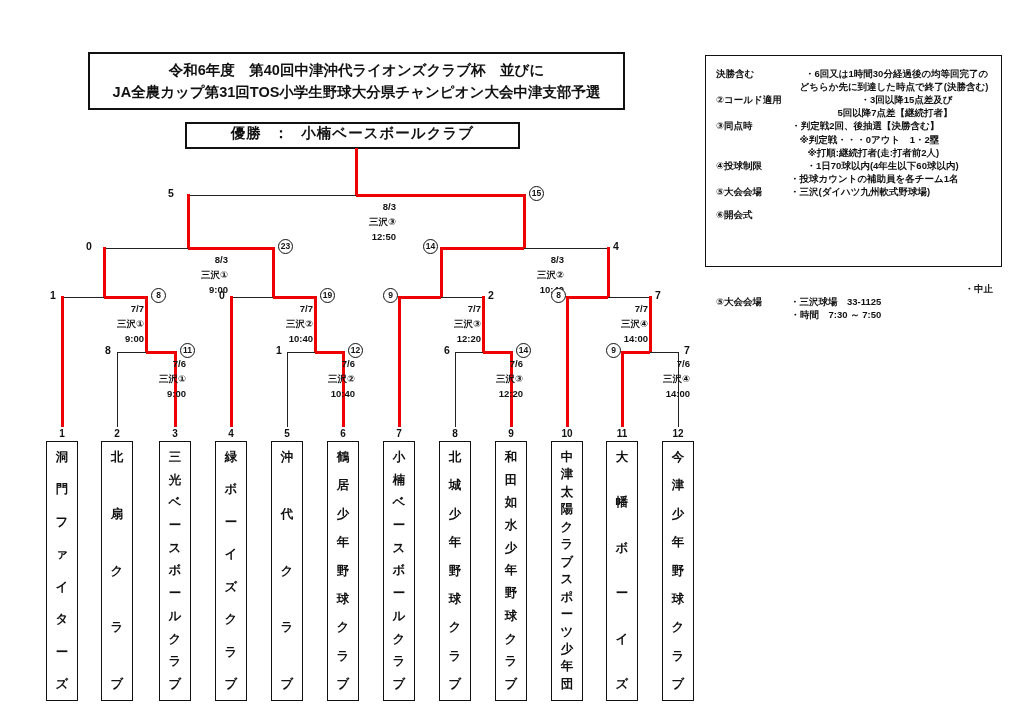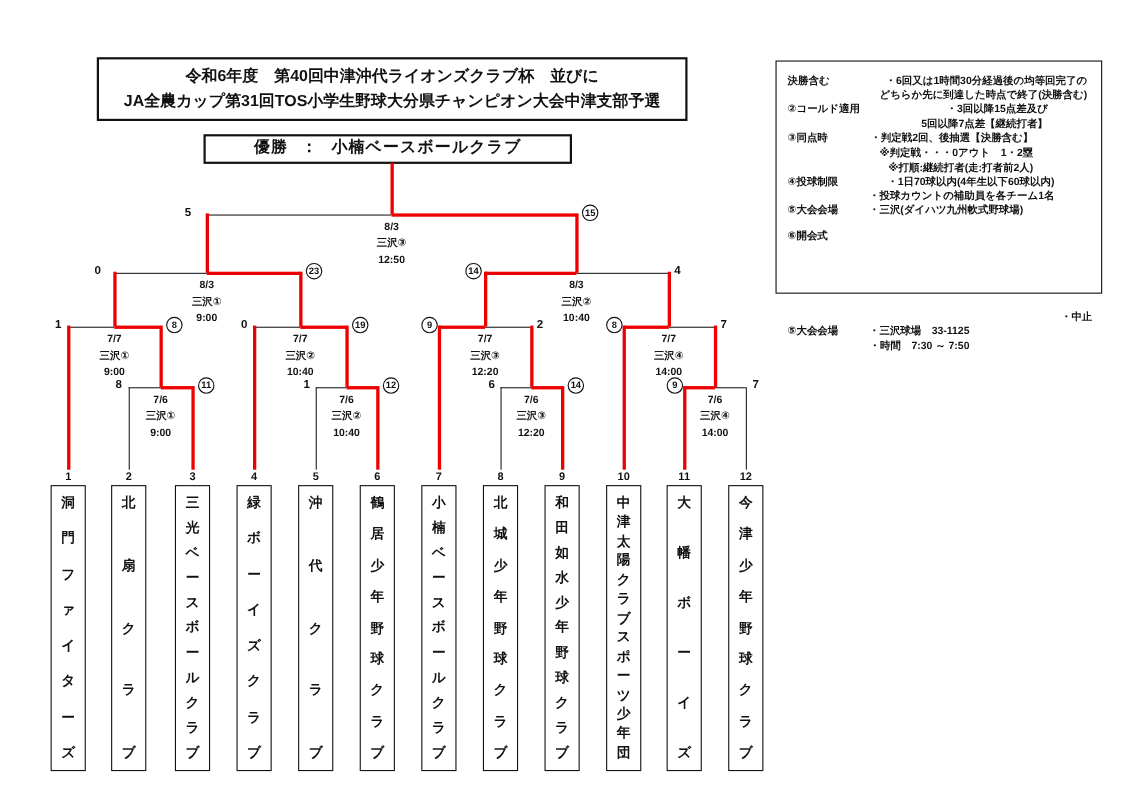--- a/index.html
+++ b/index.html
@@ -36,21 +36,21 @@
   .note-lines { white-space:pre;text-align:right; }
 
   
   .lh { position:absolute; height:1px; background:#222; }
   .lv { position:absolute; width:1px; background:#222; }
   .lh.red { height:3px; background:#ee0000; }
   .lv.red { width:3px; background:#ee0000; }
 
   
   .mlabel {
-    position:absolute; width:80px; text-align:center;
+    position:absolute; width:80px; text-align:right;
     font-size:9.5px; line-height:1.6;
   }
   .score { position:absolute; font-size:10.5px; }
   .score.circ {
     width:15px; height:15px; border:1.2px solid #111; border-radius:50%;
     font-size:8.5px; line-height:12.5px; text-align:center; display:inline-block;
     background:#fff;
   }
 
   

